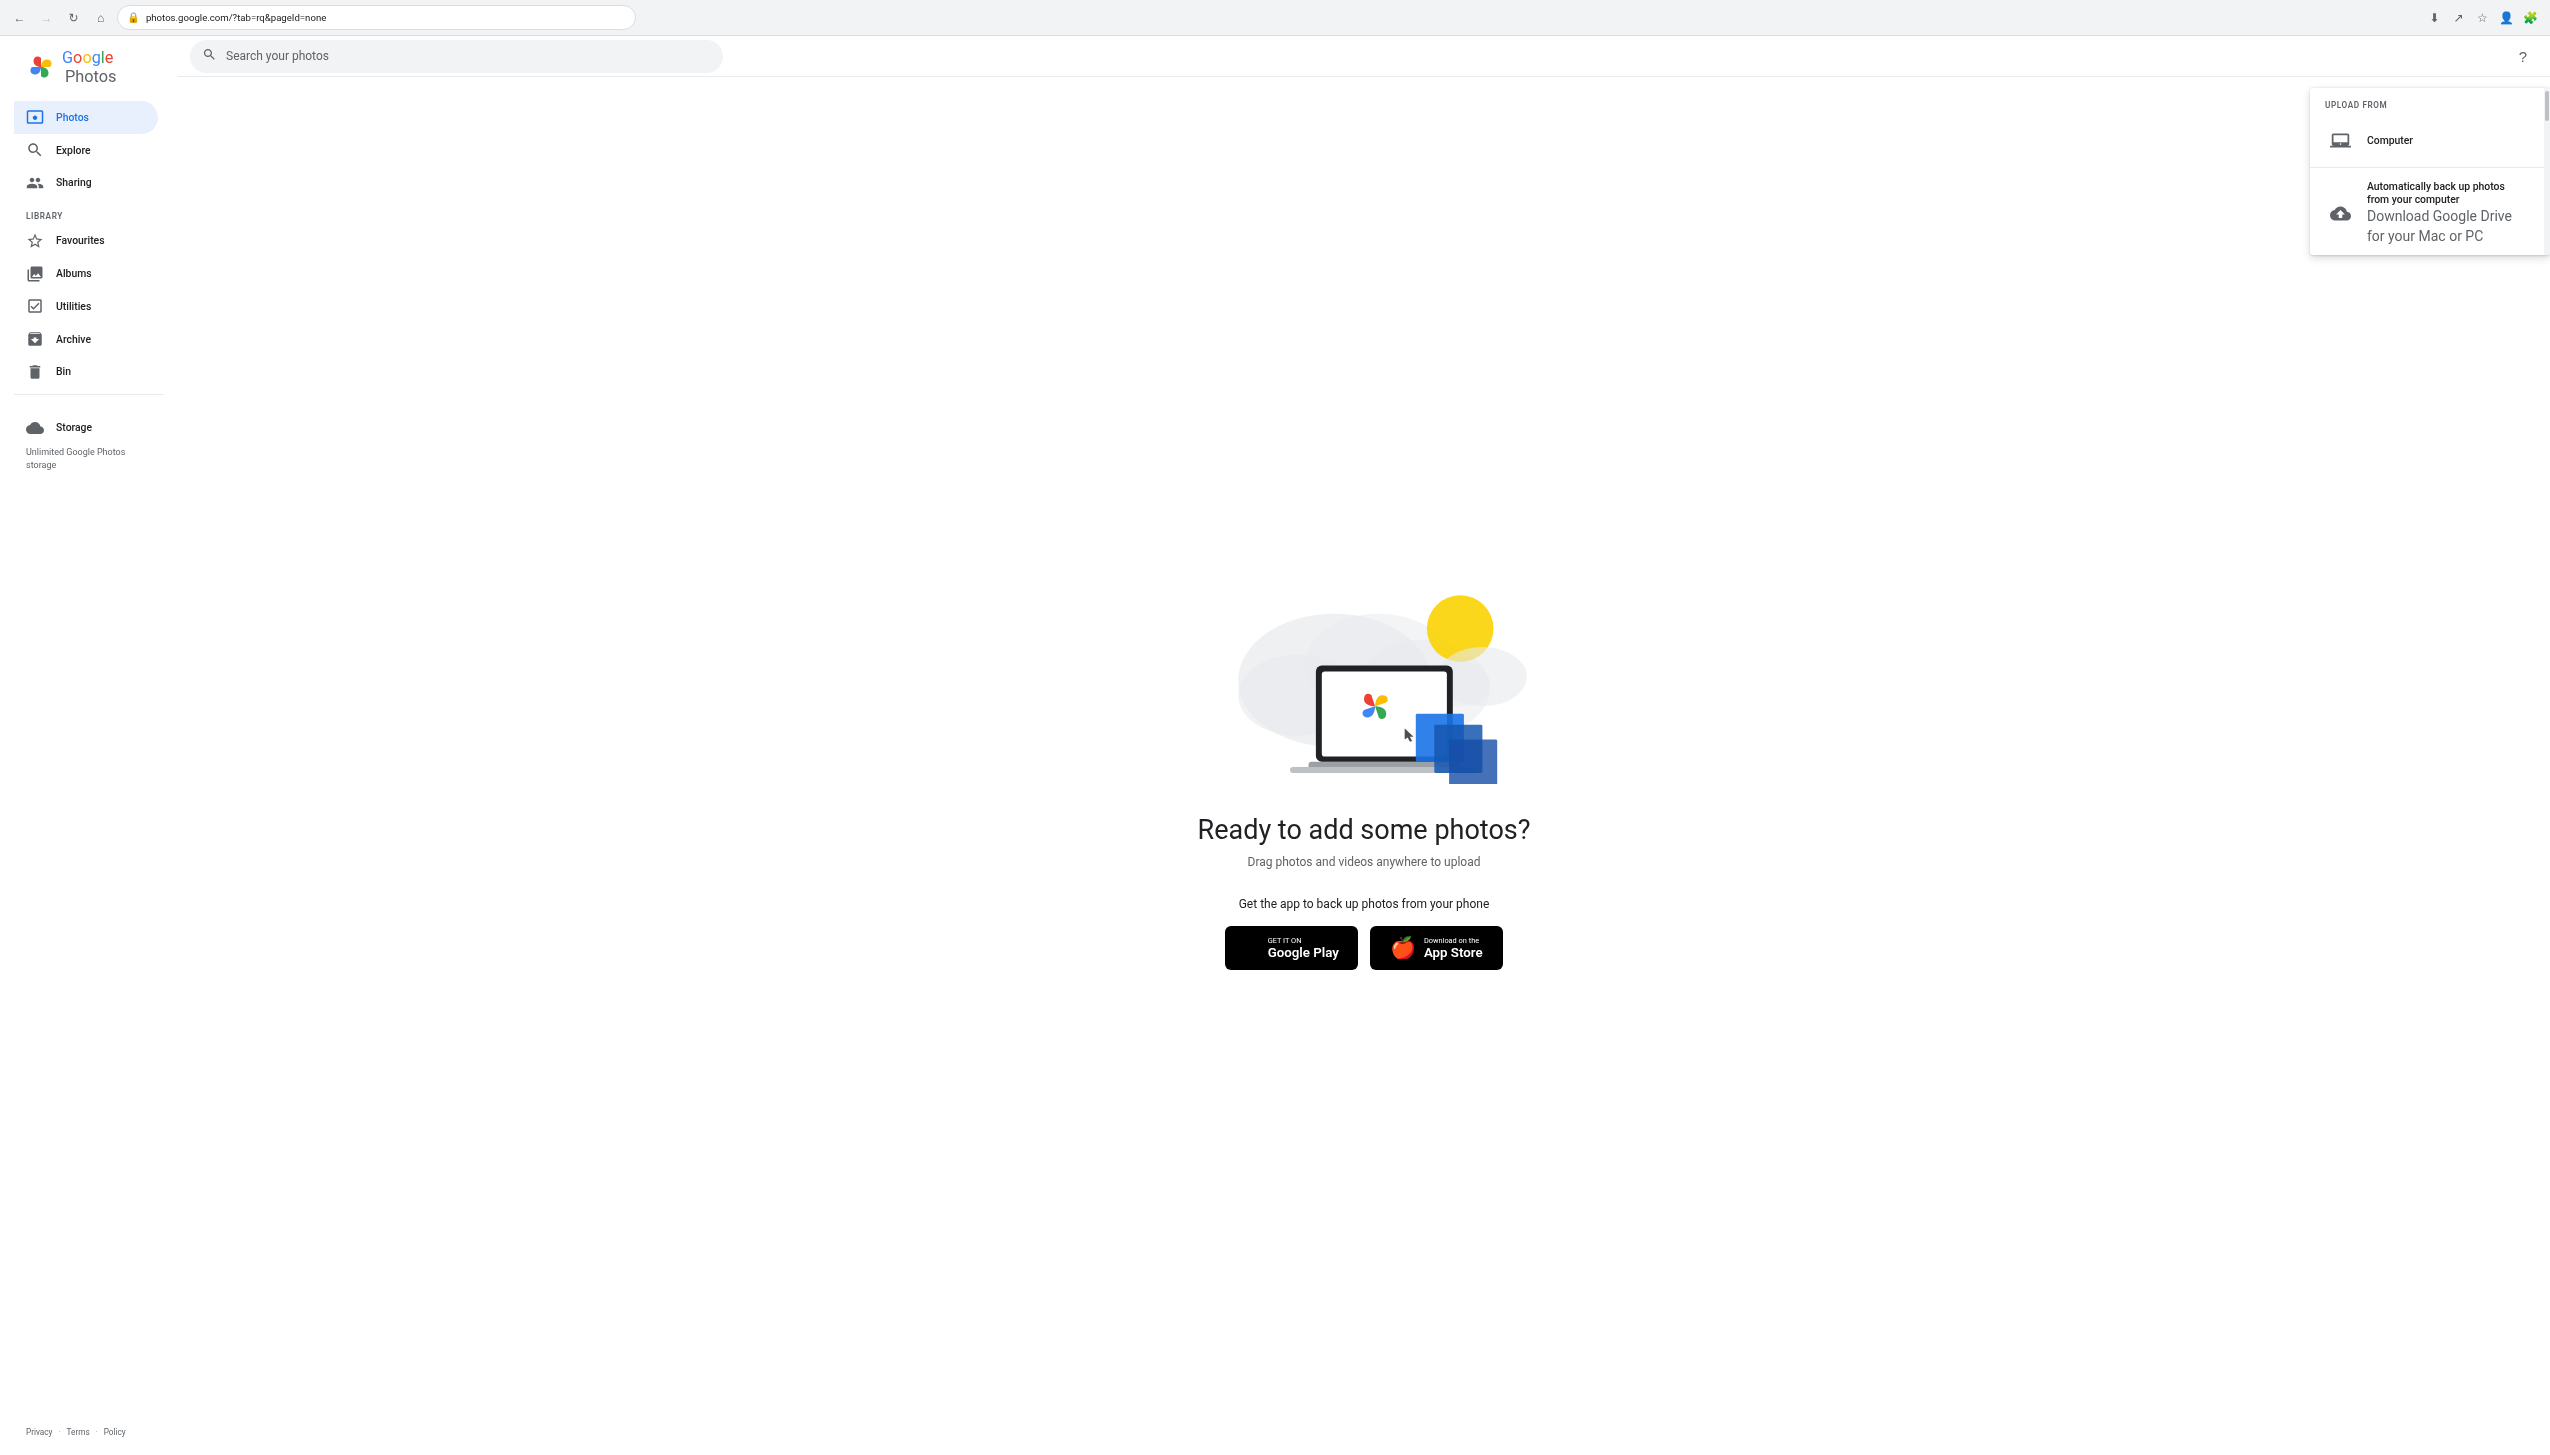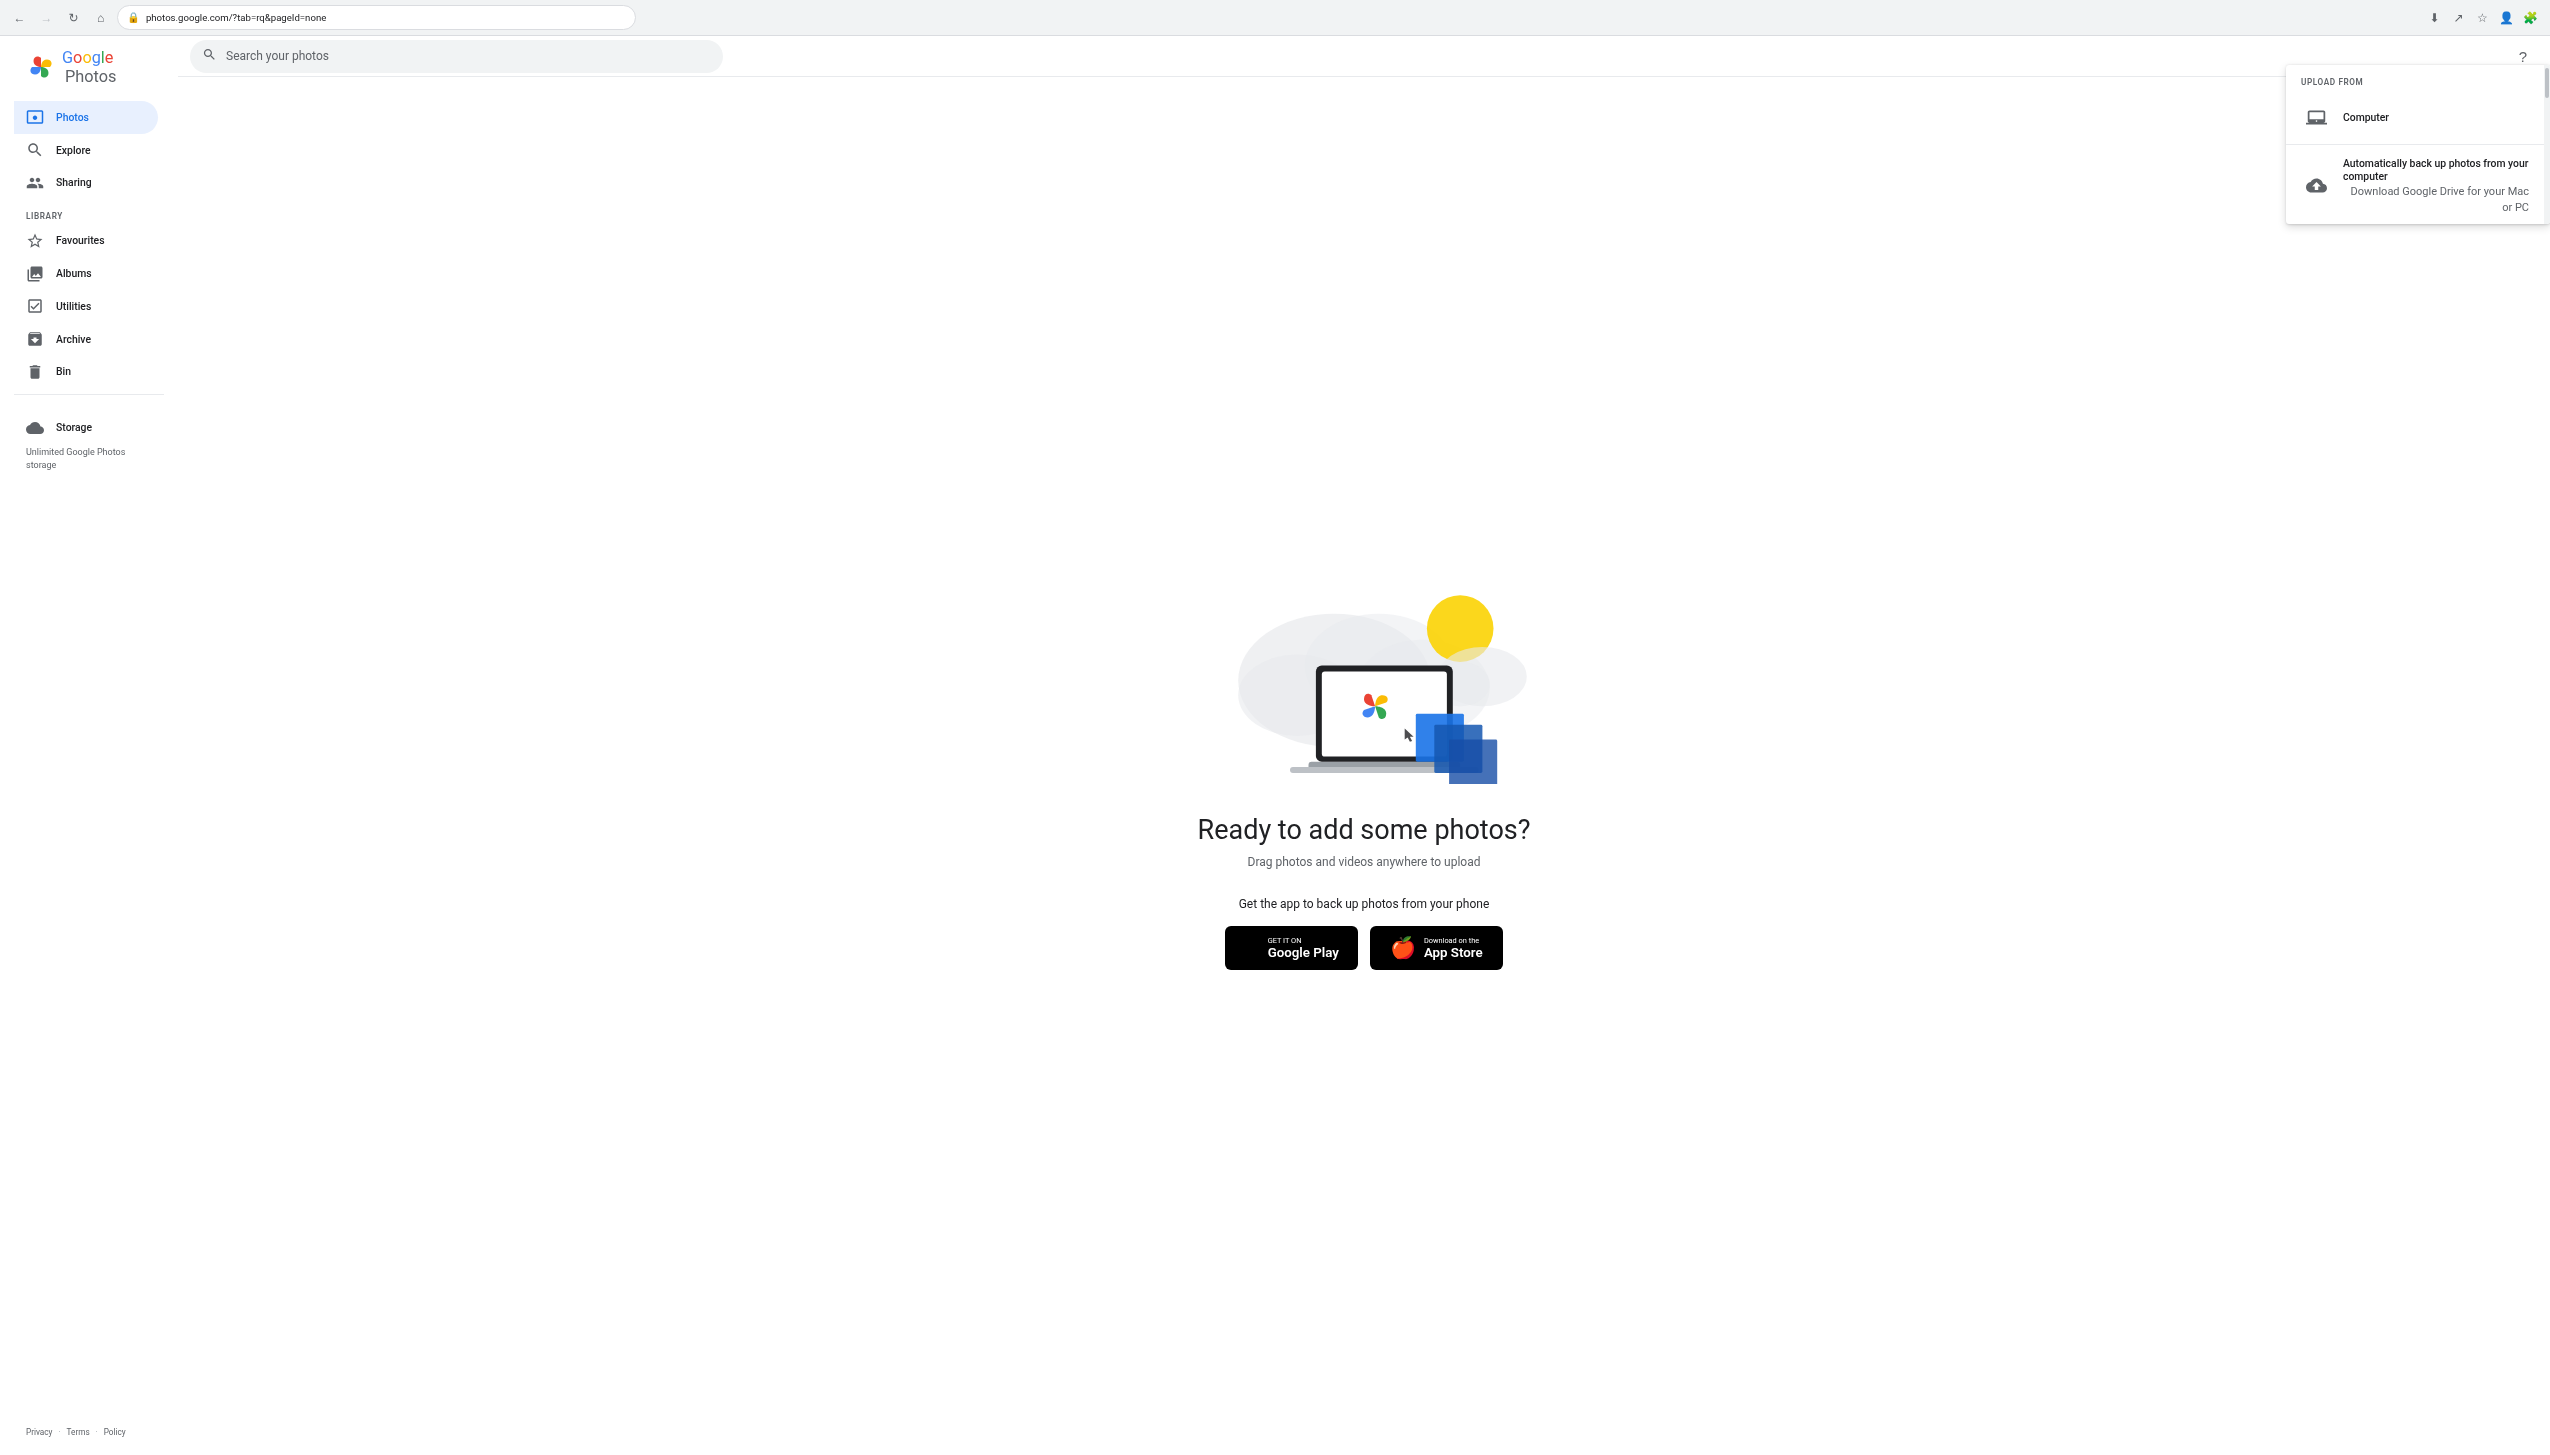--- a/index.html
+++ b/index.html
@@ -269,23 +269,23 @@
       text-decoration: none;
       min-width: 133px;
     }
     .store-btn-text-block { display: flex; flex-direction: column; }
     .store-btn-small { font-size: 7.4px; color: #fff; font-weight: 400; }
     .store-btn-large { font-size: 13.3px; color: #fff; font-weight: 600; line-height: 1.2; }
 
     
     .upload-dropdown {
       position: absolute;
-      top: 29px;
+      top: 52px;
       right: 0;
-      width: 264px;
+      width: 240px;
       background: #fff;
       border-radius: 3px;
       box-shadow: 0 0.7px 2.2px rgba(0,0,0,0.12), 0 3px 9px rgba(0,0,0,0.15);
       z-index: 100;
       overflow: hidden;
     }
     .dropdown-header {
       font-size: 8.2px;
       font-weight: 600;
       color: #5f6368;
@@ -303,21 +303,21 @@
     }
     .dropdown-item-icon {
       width: 30px; height: 30px;
       display: flex; align-items: center; justify-content: center;
       color: #5f6368;
       font-size: 16.3px;
       flex-shrink: 0;
     }
     .dropdown-item-text { display: flex; flex-direction: column; gap: 1.5px; }
     .dropdown-item-title { font-size: 10.4px; color: #202124; font-weight: 500; }
-    .dropdown-item-desc { font-size: 11px; color: #5f6368; line-height: 1.4; text-align: right; }
+    .dropdown-item-desc { font-size: 14px; color: #5f6368; line-height: 1.4; }
     .dropdown-divider {
       height: 0.7px;
       background: #e8eaed;
       margin: 3px 0;
     }
 
     
     .illustration-svg { width: 100%; height: 100%; }
   </style>
 </head>

